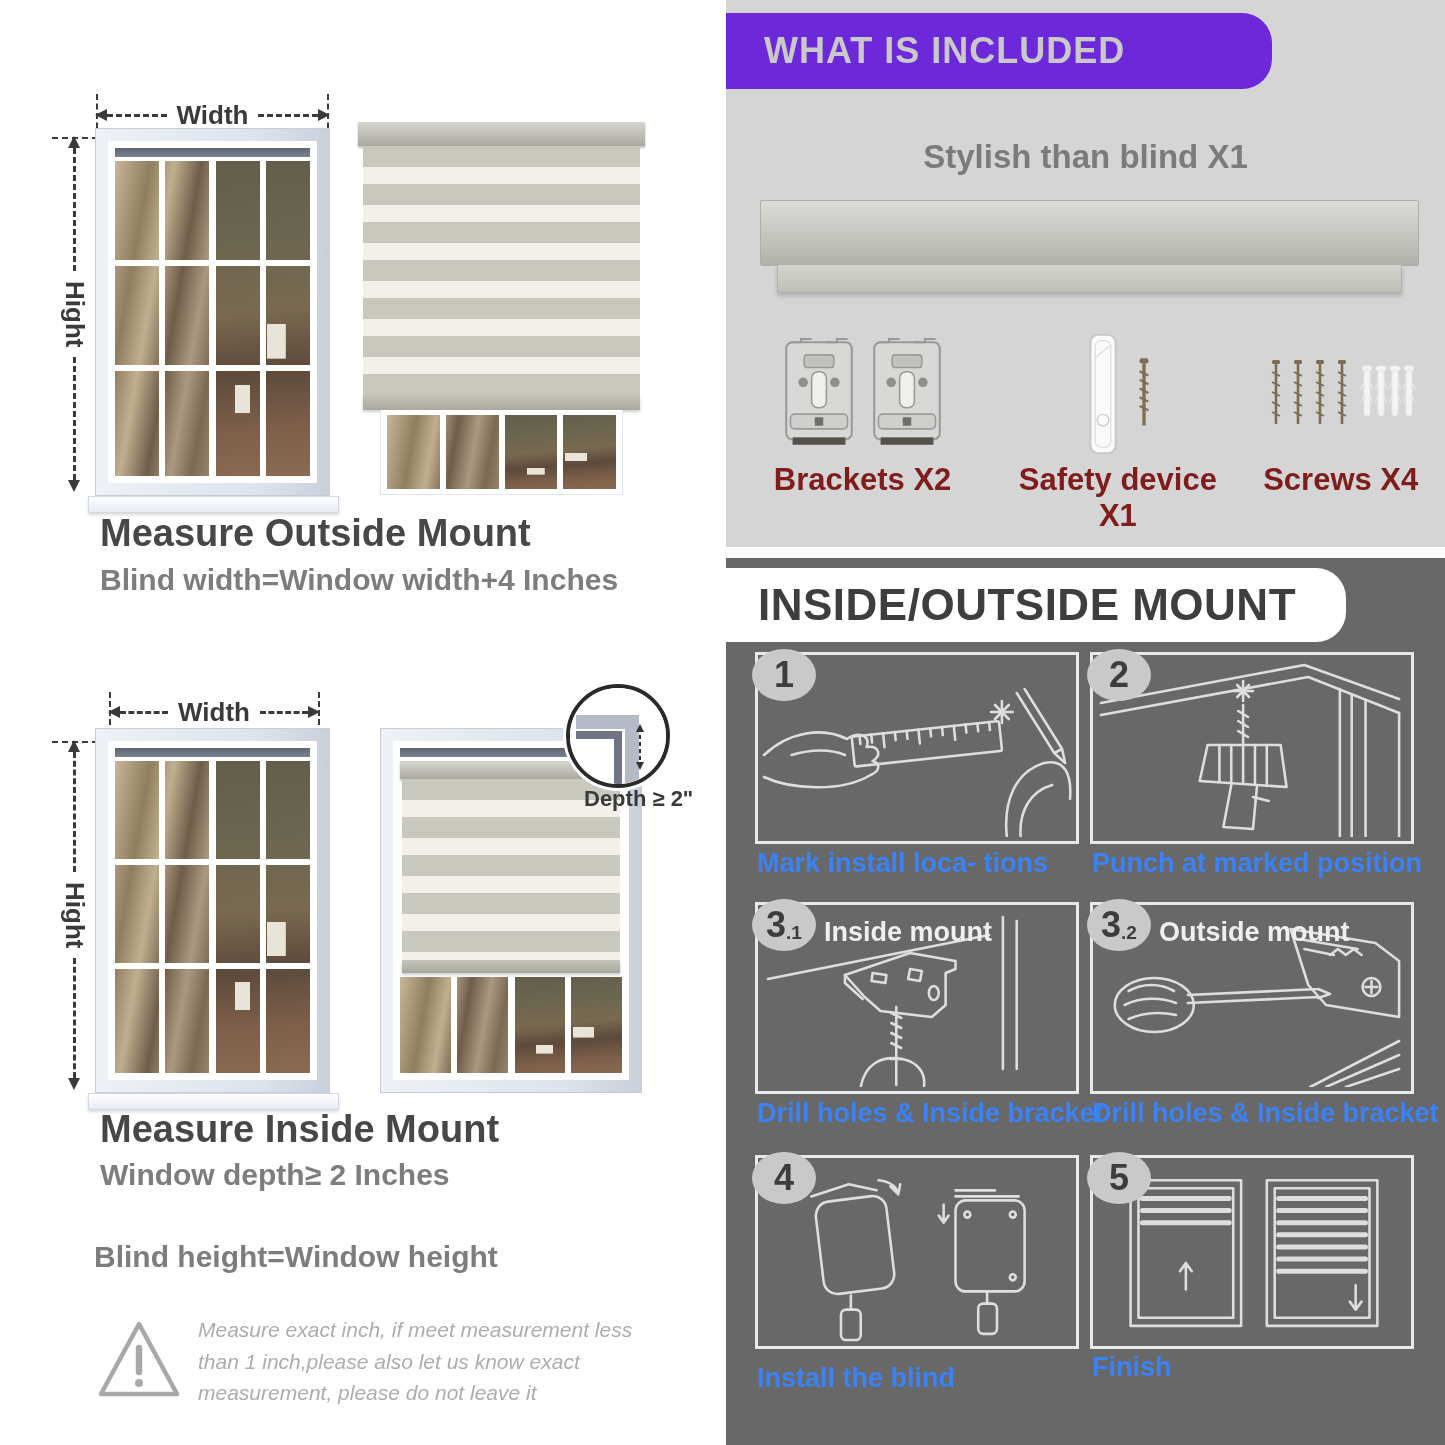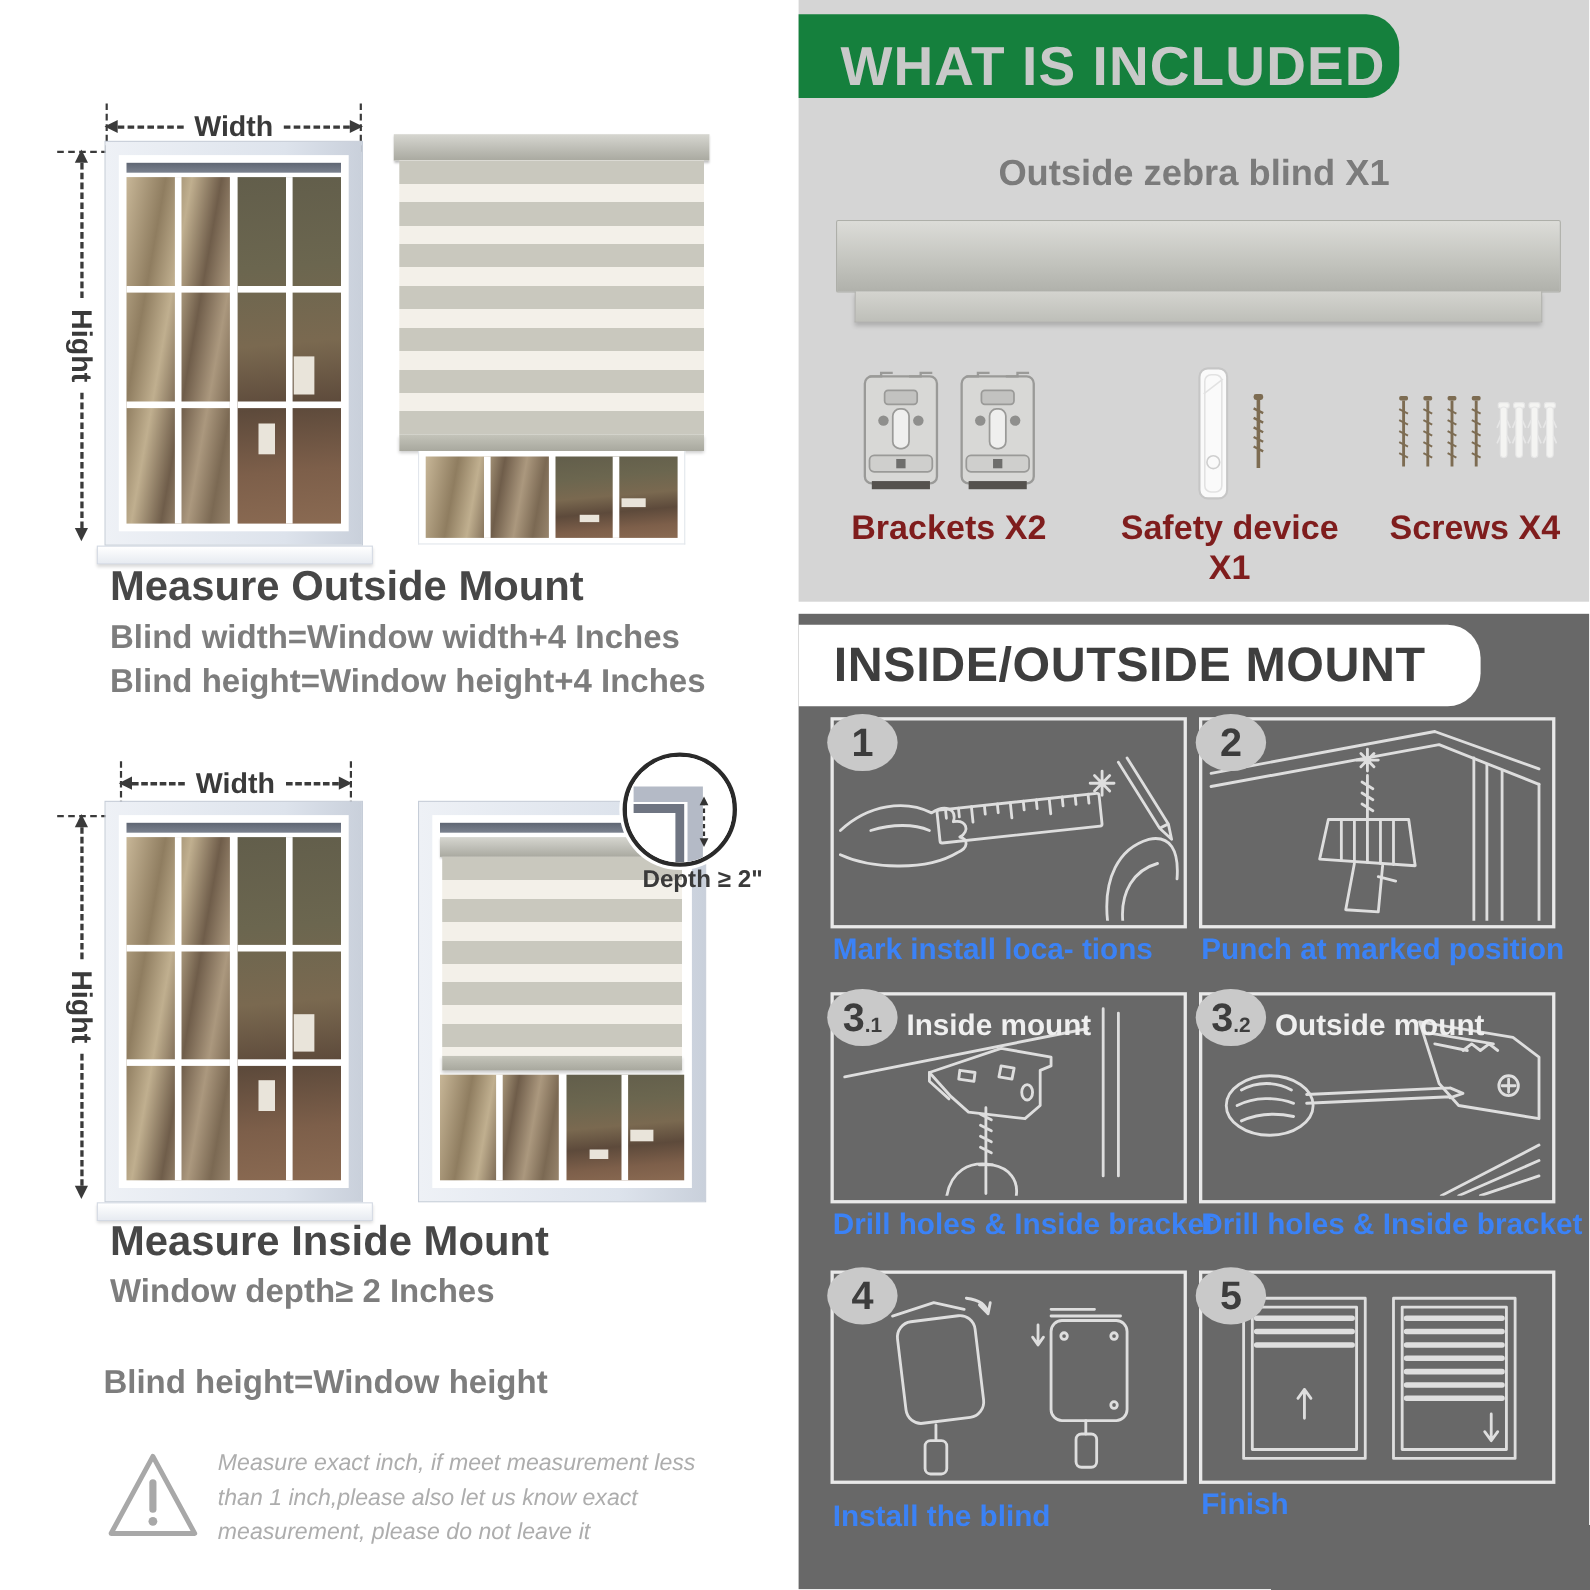--- a/index.html
+++ b/index.html
@@ -62,22 +62,22 @@
 
   .magnifier{border-radius:50%;border:4px solid #2a2a2a;background:#fff;overflow:hidden;
     box-shadow:0 0 0 3px #fff;}
   .h-main{font-size:38px;font-weight:700;color:#474747;white-space:nowrap;}
   .h-line{font-size:30px;font-weight:700;color:#7d7d7d;white-space:nowrap;}
   .depth-lbl{font-size:22px;font-weight:700;color:#3a3a3a;white-space:nowrap;}
   .warn-text{width:462px;font-size:21px;line-height:1.5;color:#adadad;font-style:italic;}
 
   
   .lpanel{left:726px;top:0;width:719px;height:547px;background:#d5d5d5;}
-  .lpanel-header{left:726px;top:13px;width:508px;height:76px;background:#15803d;border-radius:0 30px 30px 0;
-    display:flex;align-items:flex-end;padding-left:38px;font-size:50px;font-weight:700;color:#c9c9c9;letter-spacing:1px;}
+  .lpanel-header{left:726px;top:13px;width:508px;height:76px;background:#6d28d9;border-radius:0 30px 30px 0;
+    display:flex;align-items:center;padding-left:38px;font-size:36px;font-weight:700;color:#c9c9c9;letter-spacing:1px;}
   .product-title{left:726px;top:138px;width:719px;text-align:center;font-size:33px;font-weight:700;color:#7b7b7b;}
   .headrail-top{left:760px;top:200px;width:657px;height:64px;
     background:linear-gradient(180deg,#dcdcd8 0%,#c2c3bd 60%,#b0b1ab 100%);
     border:1px solid #aeafa9;border-radius:2px;}
   .headrail-lip{left:777px;top:265px;width:623px;height:27px;
     background:linear-gradient(180deg,#d4d4cf,#bebfb9);border:1px solid #b3b4ae;border-top:none;
     box-shadow:0 3px 4px rgba(0,0,0,.18);}
   .items-row{left:726px;top:328px;width:719px;height:132px;display:flex;}
   .item-cell{display:flex;align-items:center;justify-content:center;gap:14px;}
   .items-labels{left:726px;top:462px;width:719px;display:flex;}
@@ -141,21 +141,20 @@
     <div class="stripes"></div>
     <div class="botrail"></div>
     <div class="underwin">
       <div class="sash scene1 grid2"></div>
       <div class="sash scene2 grid2"></div>
     </div>
   </div>
 
   <div class="abs h-main" style="left:100px;top:512px;">Measure Outside Mount</div>
   <div class="abs h-line" style="left:100px;top:563px;">Blind width=Window width+4 Inches</div>
-  <div class="abs h-line" style="left:100px;top:603px;">Blind height=Window height+4 Inches</div>
 
   <div class="abs harrow" style="left:108px;top:700px;width:212px;">
     <span class="tri tri-l"></span>
     <span class="dash"></span>
     <span class="arrow-lbl">Width</span>
     <span class="dash"></span>
     <span class="tri tri-r"></span>
   </div>
   <div class="abs vguide" style="left:109px;top:692px;height:42px;"></div>
   <div class="abs vguide" style="left:318px;top:692px;height:42px;"></div>
@@ -219,21 +218,21 @@
     <path d="M44 6 L82 76 L6 76 Z" fill="none" stroke="#a8a8a8" stroke-width="4.5" stroke-linejoin="round"></path>
     <line x1="44" y1="30" x2="44" y2="54" stroke="#a8a8a8" stroke-width="6.5" stroke-linecap="round"></line>
     <circle cx="44" cy="65" r="4" fill="#a8a8a8"></circle>
   </svg>
   <div class="abs warn-text" style="left:198px;top:1314px;">Measure exact inch, if meet measurement less than 1 inch,please also let us know exact measurement, please do not leave it</div>
 
   <div class="abs lpanel"></div>
   <div class="abs lpanel-header">
     <span>WHAT IS INCLUDED</span>
   </div>
-  <div class="abs product-title">Outside zebra blind X1</div>
+  <div class="abs product-title">Stylish than blind X1</div>
 
   <div class="abs headrail-top"></div>
   <div class="abs headrail-lip"></div>
 
   <div class="abs items-row">
     <div class="item-cell c38">
       <svg width="74" height="118" viewBox="0 0 70 110">
         <rect x="4" y="6" width="62" height="92" rx="6" fill="#d8d8d6" stroke="#9a9a98" stroke-width="2"></rect>
         <path d="M8 6 h10 v-3 h10 M42 6 h10 v-3 h10" stroke="#9a9a98" stroke-width="2" fill="none"></path>
         <rect x="21" y="18" width="28" height="12" rx="3" fill="#c2c2c0" stroke="#9a9a98" stroke-width="1.5"></rect>

